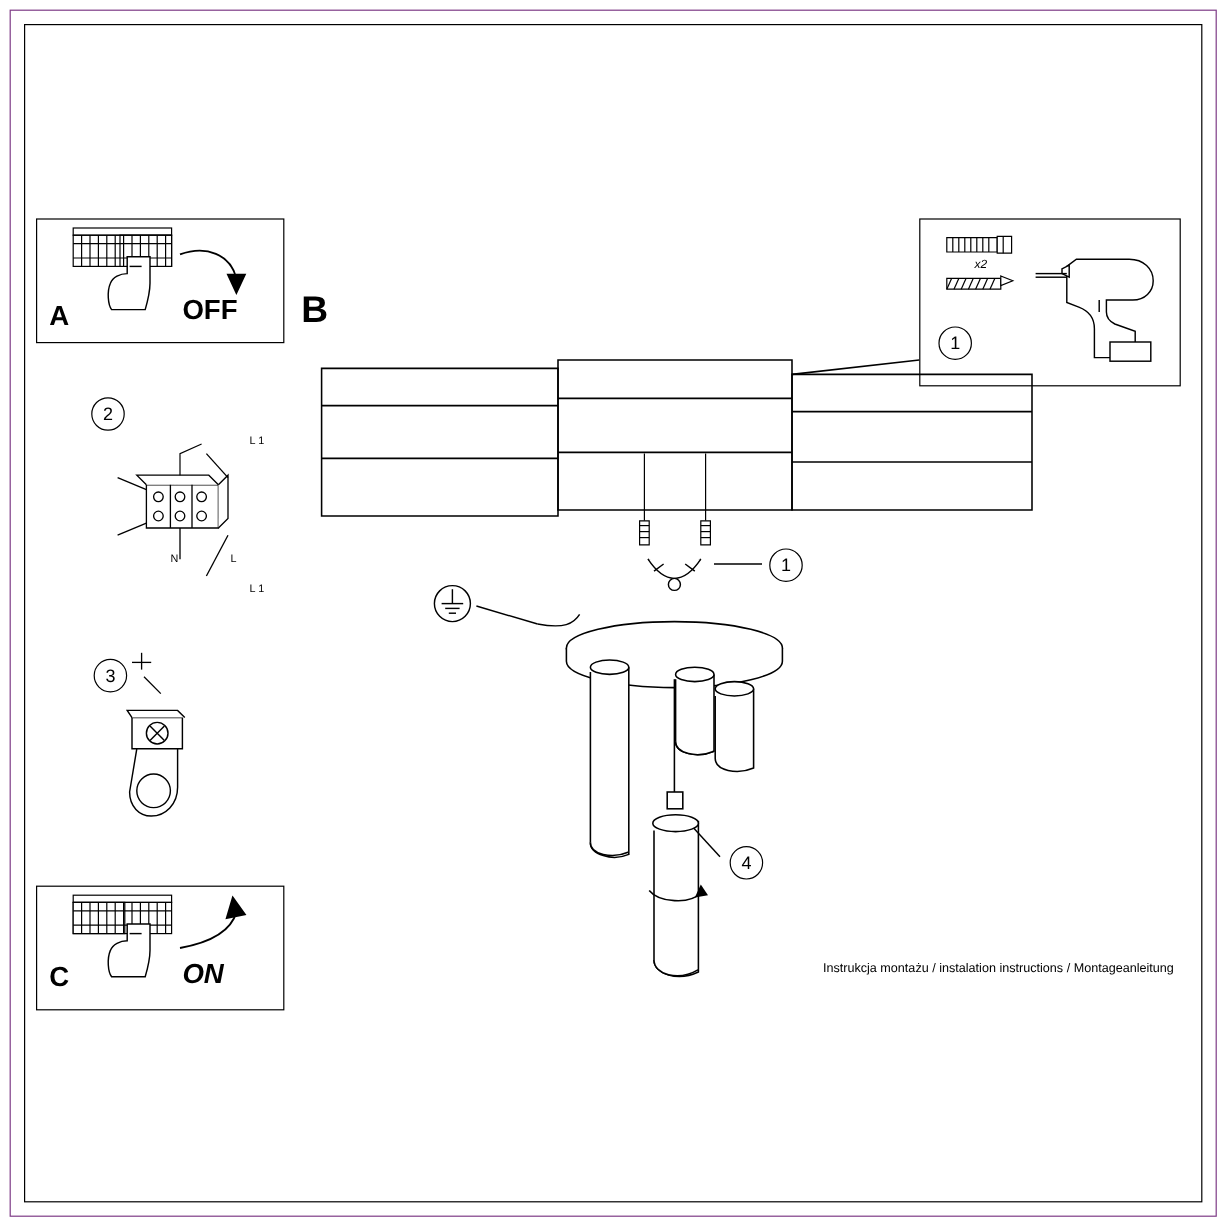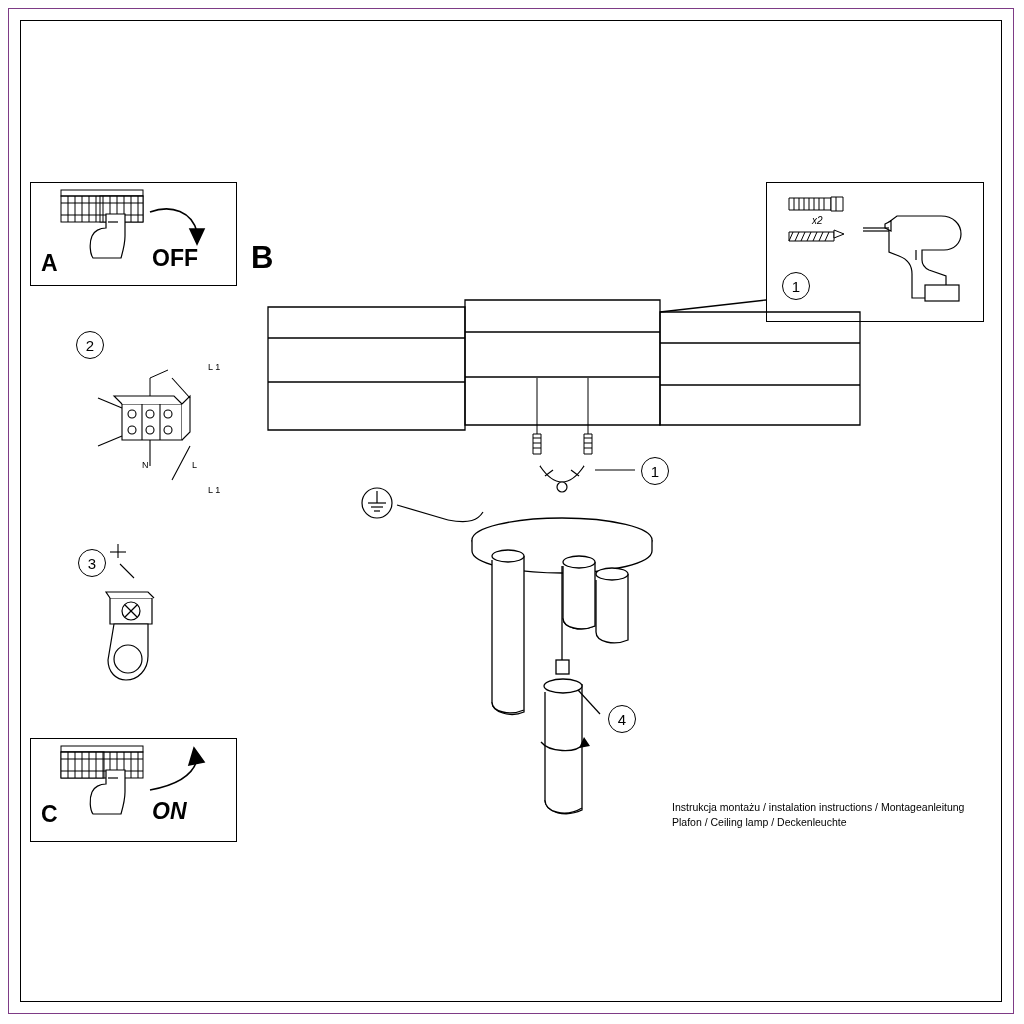--- a/index.html
+++ b/index.html
@@ -9,21 +9,21 @@
   .inner-frame{position:absolute;left:20px;top:20px;width:982px;height:982px;border:1px solid #000;box-sizing:border-box;}
   .box{position:absolute;border:1px solid #000;box-sizing:border-box;background:#fff;}
   .lbl{position:absolute;font-family:"Liberation Sans",sans-serif;color:#000;}
   .big{font-size:23px;font-weight:700;}
   .huge{font-size:31px;font-weight:700;}
   .num-circle{position:absolute;width:26px;height:26px;border:1.4px solid #000;border-radius:50%;
               display:flex;align-items:center;justify-content:center;font-size:15px;background:#fff;}
   .small{font-size:10px;font-style:italic;}
   .tiny{font-size:9px;padding-left:36px;}
   svg{position:absolute;left:0;top:0;overflow:visible;}
-  .foot{position:absolute;font-size:10.5px;color:#000;line-height:15px;}
+  .foot{position:absolute;font-size:10.5px;color:#000;line-height:15px;text-align:center;}
 </style>
 </head>
 <body>
 
 <div id="sheet">
 
   <div class="frame"></div>
   <div class="inner-frame"></div>
 
   <div class="box" style="left:30px;top:182px;width:207px;height:104px;"></div>
@@ -289,16 +289,15 @@
       <path d="M108 778 l10 0"></path>
     </g>
     <g stroke="#000" fill="#000" stroke-width="1.6">
       <path d="M150 790 C172 786 192 778 197 760" fill="none"></path>
       <path d="M194 748 l10 14 l-15 3 z"></path>
     </g>
   </svg>
 
   <div class="foot" style="left:672px;top:800px;width:320px;">
     <div>Instrukcja montażu / instalation instructions / Montageanleitung</div>
-    <div>Plafon / Ceiling lamp / Deckenleuchte</div>
   </div>
 
 </div>
 
 </body></html>

